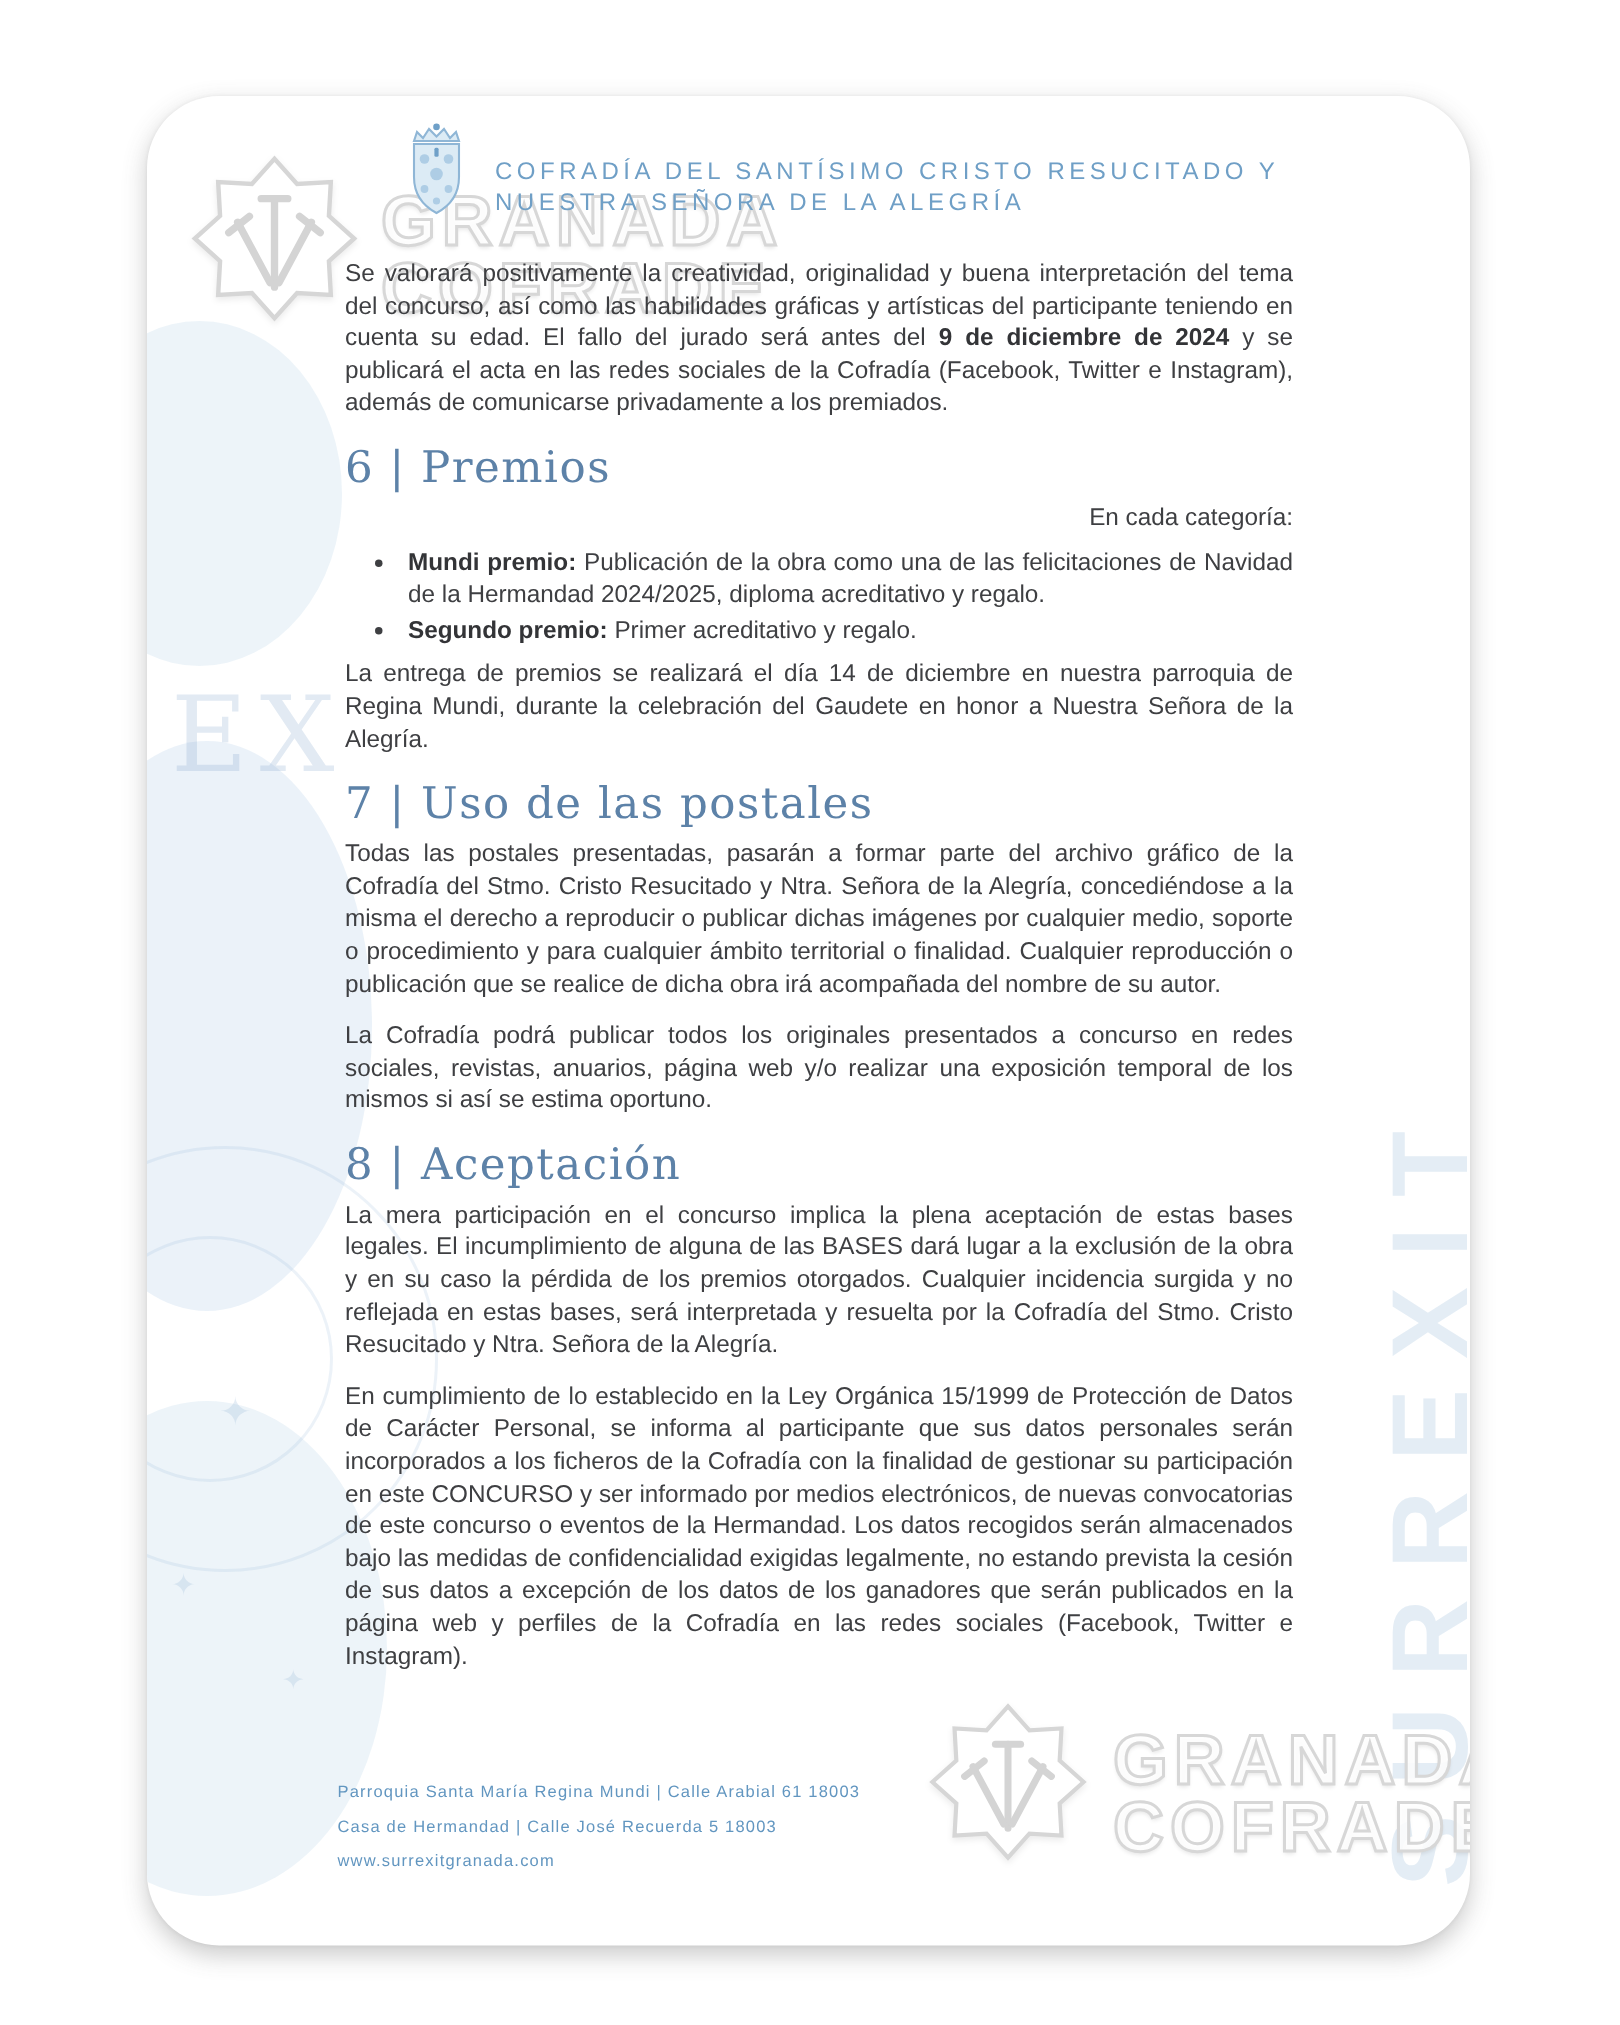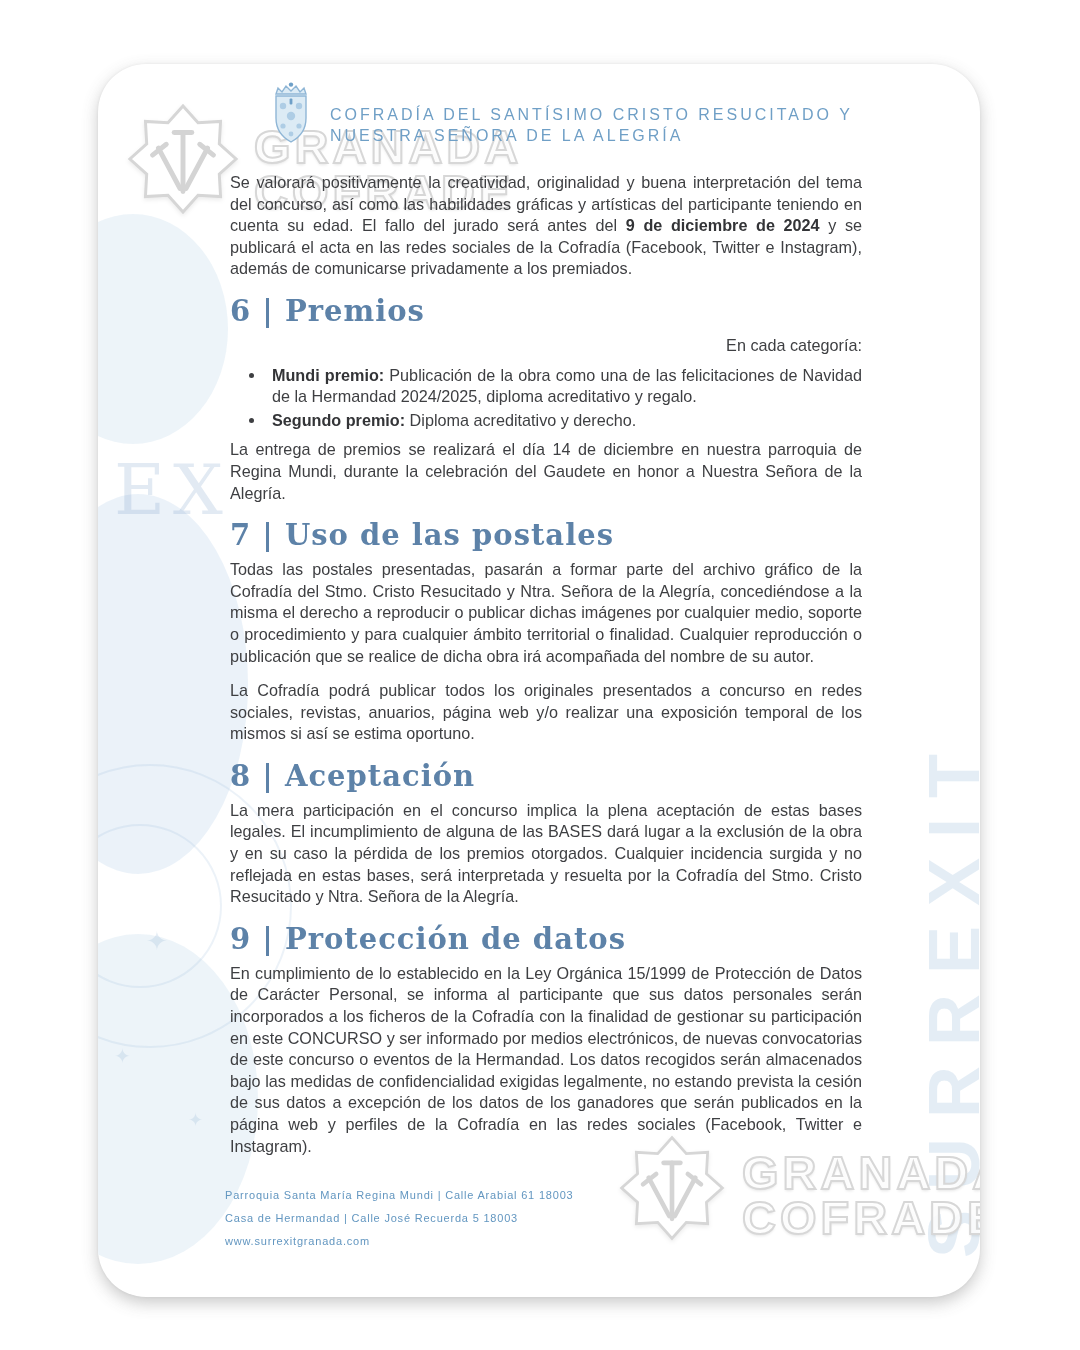--- a/index.html
+++ b/index.html
@@ -51,21 +51,21 @@
   
   .content {
     position: absolute; left: 132px; top: 108px; width: 632px;
     color: #3e3f42; font-size: 16.2px; line-height: 21.6px;
     z-index: 3;
   }
   .content p { margin: 0 0 13px 0; text-align: justify; }
   .content p.lead { text-align: right; margin-bottom: 8px; }
   h2.section {
     font-family: "DejaVu Serif", serif;
-    font-weight: 700; font-size: 29px; line-height: 36px;
+    font-weight: 400; font-size: 29px; line-height: 36px;
     letter-spacing: 1px; color: #5d82a8;
     margin: 8px 0 6px 0;
   }
   ul.prize-list { margin: 0 0 8px 0; padding-left: 36px; }
   ul.prize-list li { margin: 0 0 2px 0; padding-left: 6px; text-align: justify; }
   strong { font-weight: 700; color: #333437; }
   
   .vertical-word {
     position: absolute; left: 572px; top: 895px;
     width: 560px; height: 74px;
@@ -161,32 +161,31 @@
   </div>
 
   <div class="content">
 
     <p><span>Se valorará positivamente la creatividad, originalidad y buena interpretación del tema del concurso, así como las habilidades gráficas y artísticas del participante teniendo en cuenta su edad. El fallo del jurado será antes del </span><strong>9 de diciembre de 2024</strong><span> y se publicará el acta en las redes sociales de la Cofradía (Facebook, Twitter e Instagram), además de comunicarse privadamente a los premiados.</span></p>
 
     <h2 class="section">6 | Premios</h2>
     <p class="lead">En cada categoría:</p>
     <ul class="prize-list">
       <li><strong>Mundi premio:</strong><span> Publicación de la obra como una de las felicitaciones de Navidad de la Hermandad 2024/2025, diploma acreditativo y regalo.</span></li>
-      <li><strong>Segundo premio:</strong><span> Diploma acreditativo y derecho.</span></li>
+      <li><strong>Segundo premio:</strong><span> Primer acreditativo y regalo.</span></li>
     </ul>
     <p>La entrega de premios se realizará el día 14 de diciembre en nuestra parroquia de Regina Mundi, durante la celebración del Gaudete en honor a Nuestra Señora de la Alegría.</p>
 
     <h2 class="section">7 | Uso de las postales</h2>
     <p>Todas las postales presentadas, pasarán a formar parte del archivo gráfico de la Cofradía del Stmo. Cristo Resucitado y Ntra. Señora de la Alegría, concediéndose a la misma el derecho a reproducir o publicar dichas imágenes por cualquier medio, soporte o procedimiento y para cualquier ámbito territorial o finalidad.  Cualquier reproducción o publicación que se realice de dicha obra irá acompañada del nombre de su autor.</p>
     <p>La Cofradía podrá publicar todos los originales presentados a concurso en redes sociales, revistas, anuarios, página web y/o realizar una exposición temporal de los mismos si así se estima oportuno.</p>
 
     <h2 class="section">8 | Aceptación</h2>
     <p>La mera participación en el concurso implica la plena aceptación de estas bases legales. El incumplimiento de alguna de las BASES dará lugar a la exclusión de la obra y en su caso la pérdida de los premios otorgados. Cualquier incidencia surgida y no reflejada en estas bases, será interpretada y resuelta por la Cofradía del Stmo. Cristo Resucitado y Ntra. Señora de la Alegría.</p>
 
-    <h2 class="section">9 | Protección de datos</h2>
     <p>En cumplimiento de lo establecido en la Ley Orgánica 15/1999 de Protección de Datos de Carácter Personal, se informa al participante que sus datos personales serán incorporados a los ficheros de la Cofradía con la finalidad de gestionar su participación en este CONCURSO y ser informado por medios electrónicos, de nuevas convocatorias de este concurso o eventos de la Hermandad. Los datos recogidos serán almacenados bajo las medidas de confidencialidad exigidas legalmente, no estando prevista la cesión de sus datos a excepción de los datos de los ganadores que serán publicados en la página web y perfiles de la Cofradía en las redes sociales (Facebook, Twitter e Instagram).</p>
 
   </div>
 
   <div class="footer">
     <div>Parroquia Santa María Regina Mundi | Calle Arabial 61 18003</div>
     <div>Casa de Hermandad | Calle José Recuerda 5 18003</div>
     <div>www.surrexitgranada.com</div>
   </div>
 

